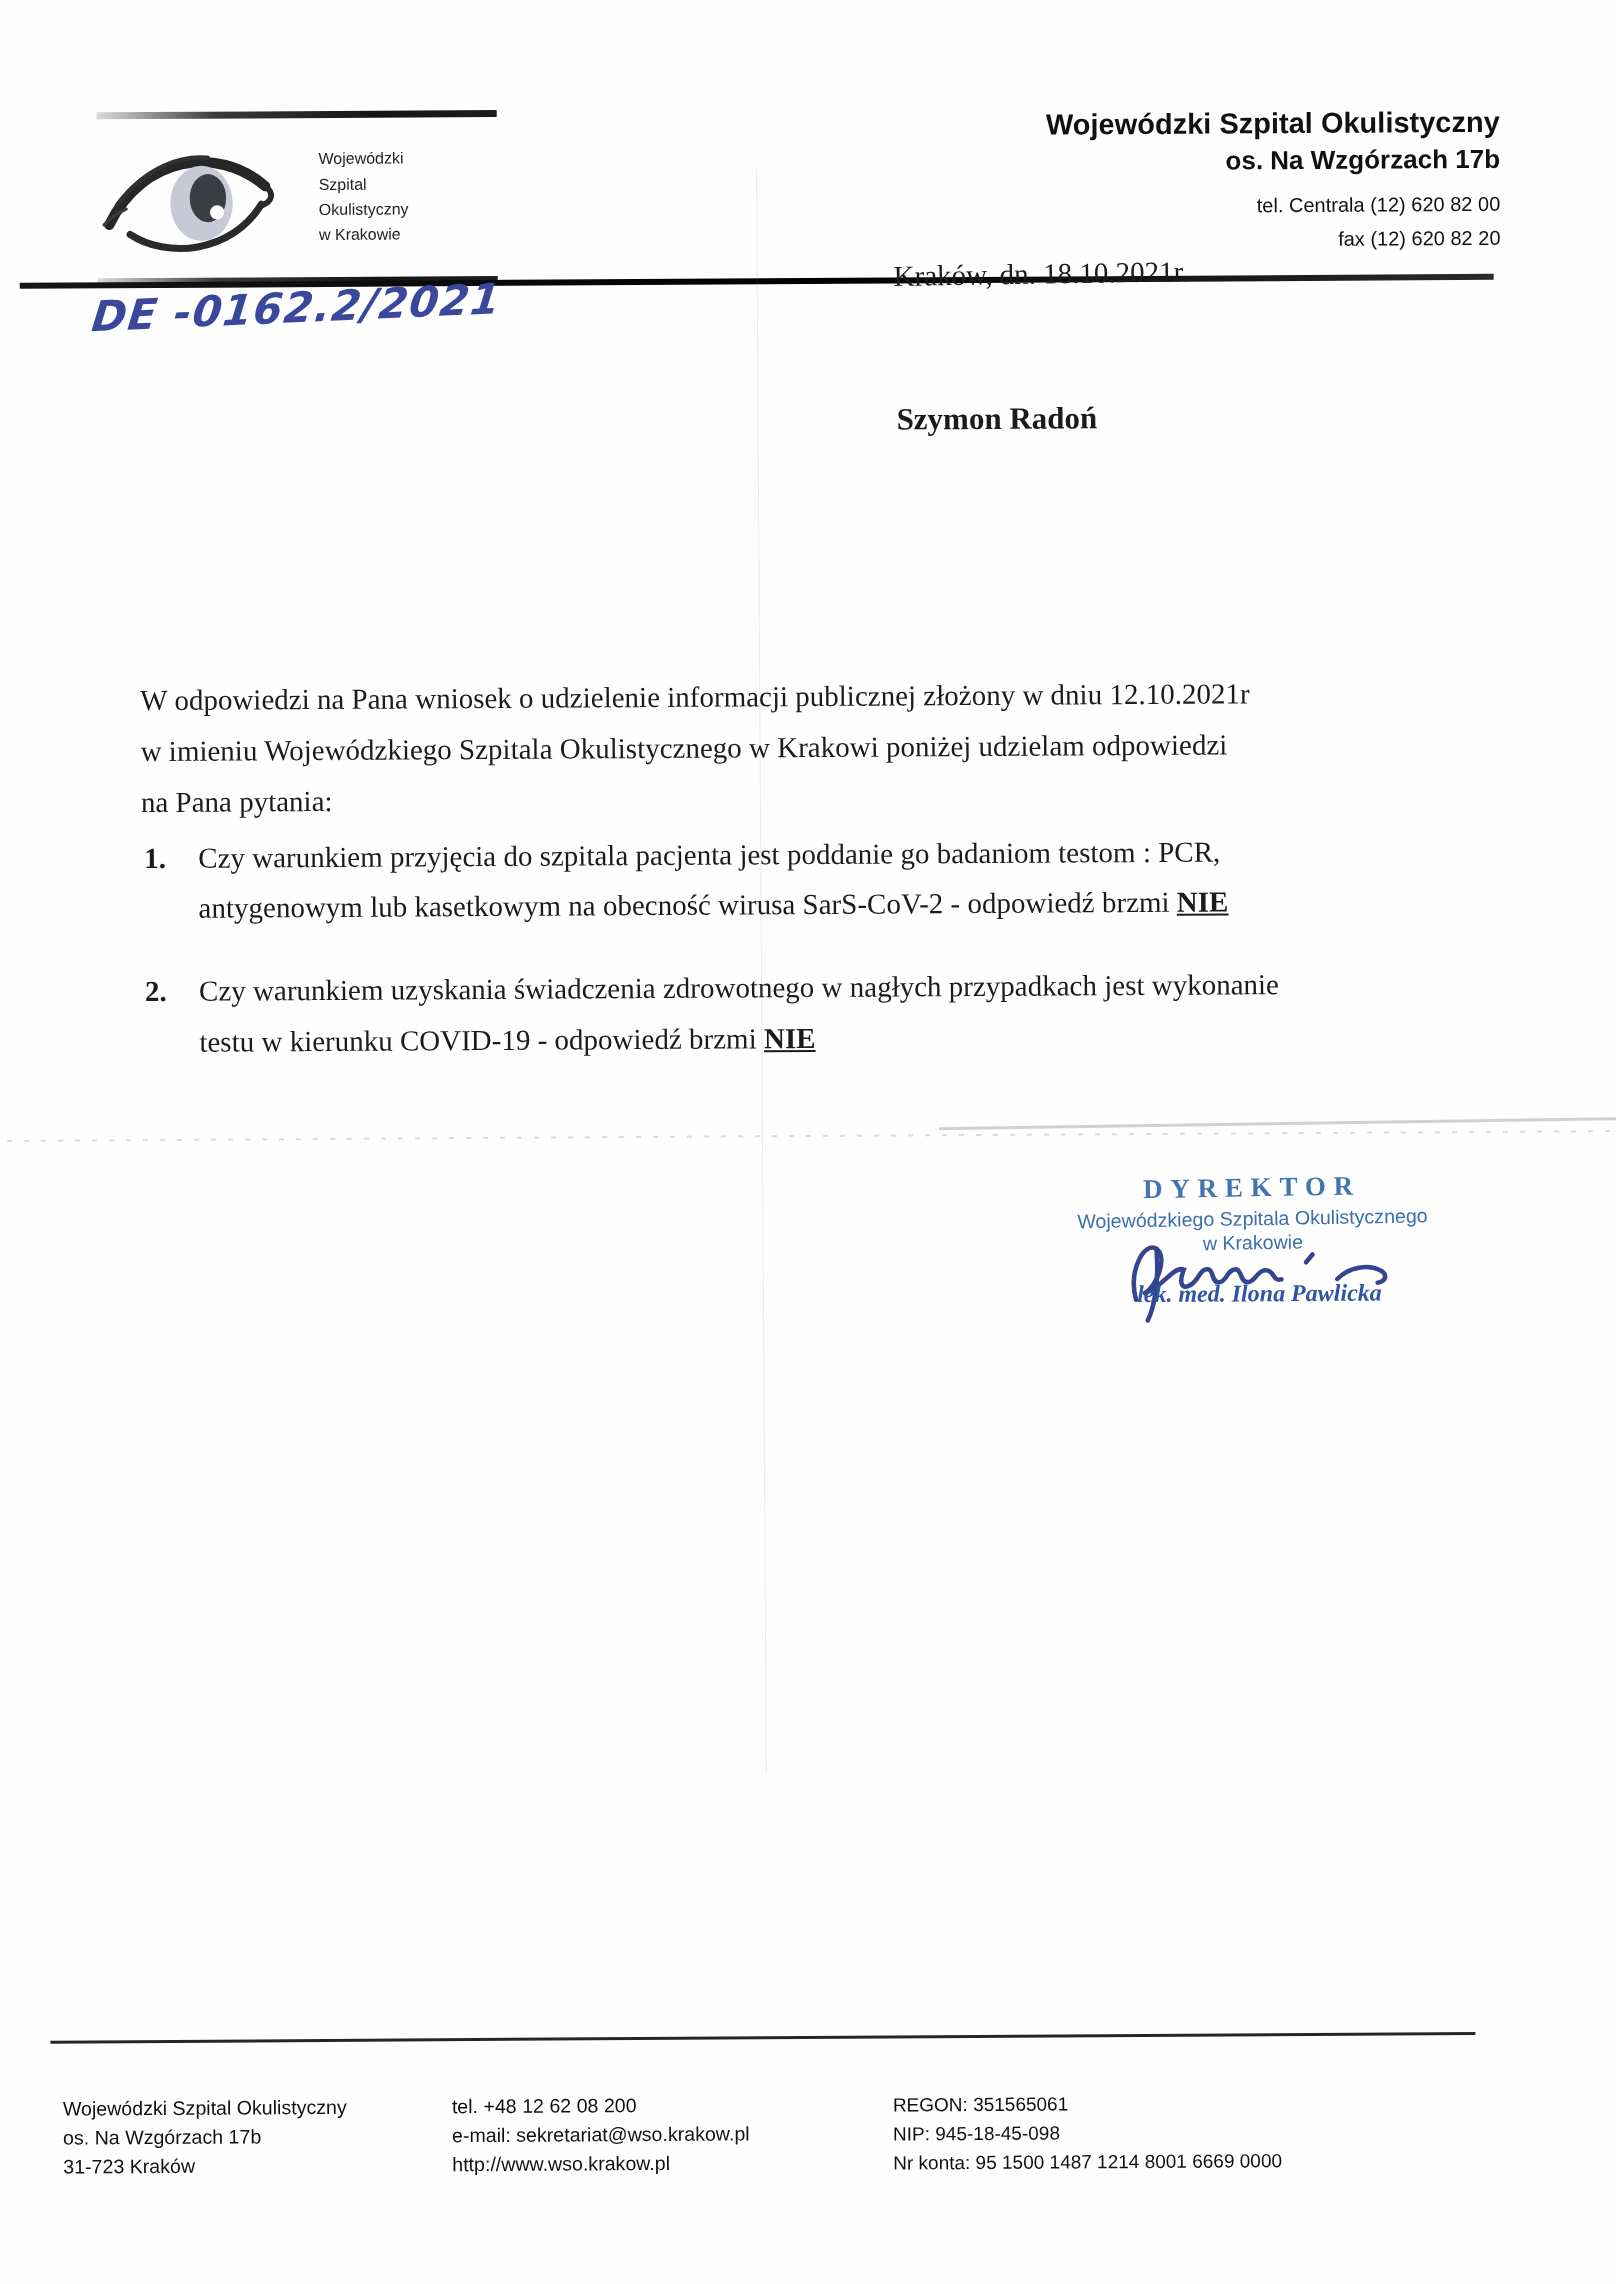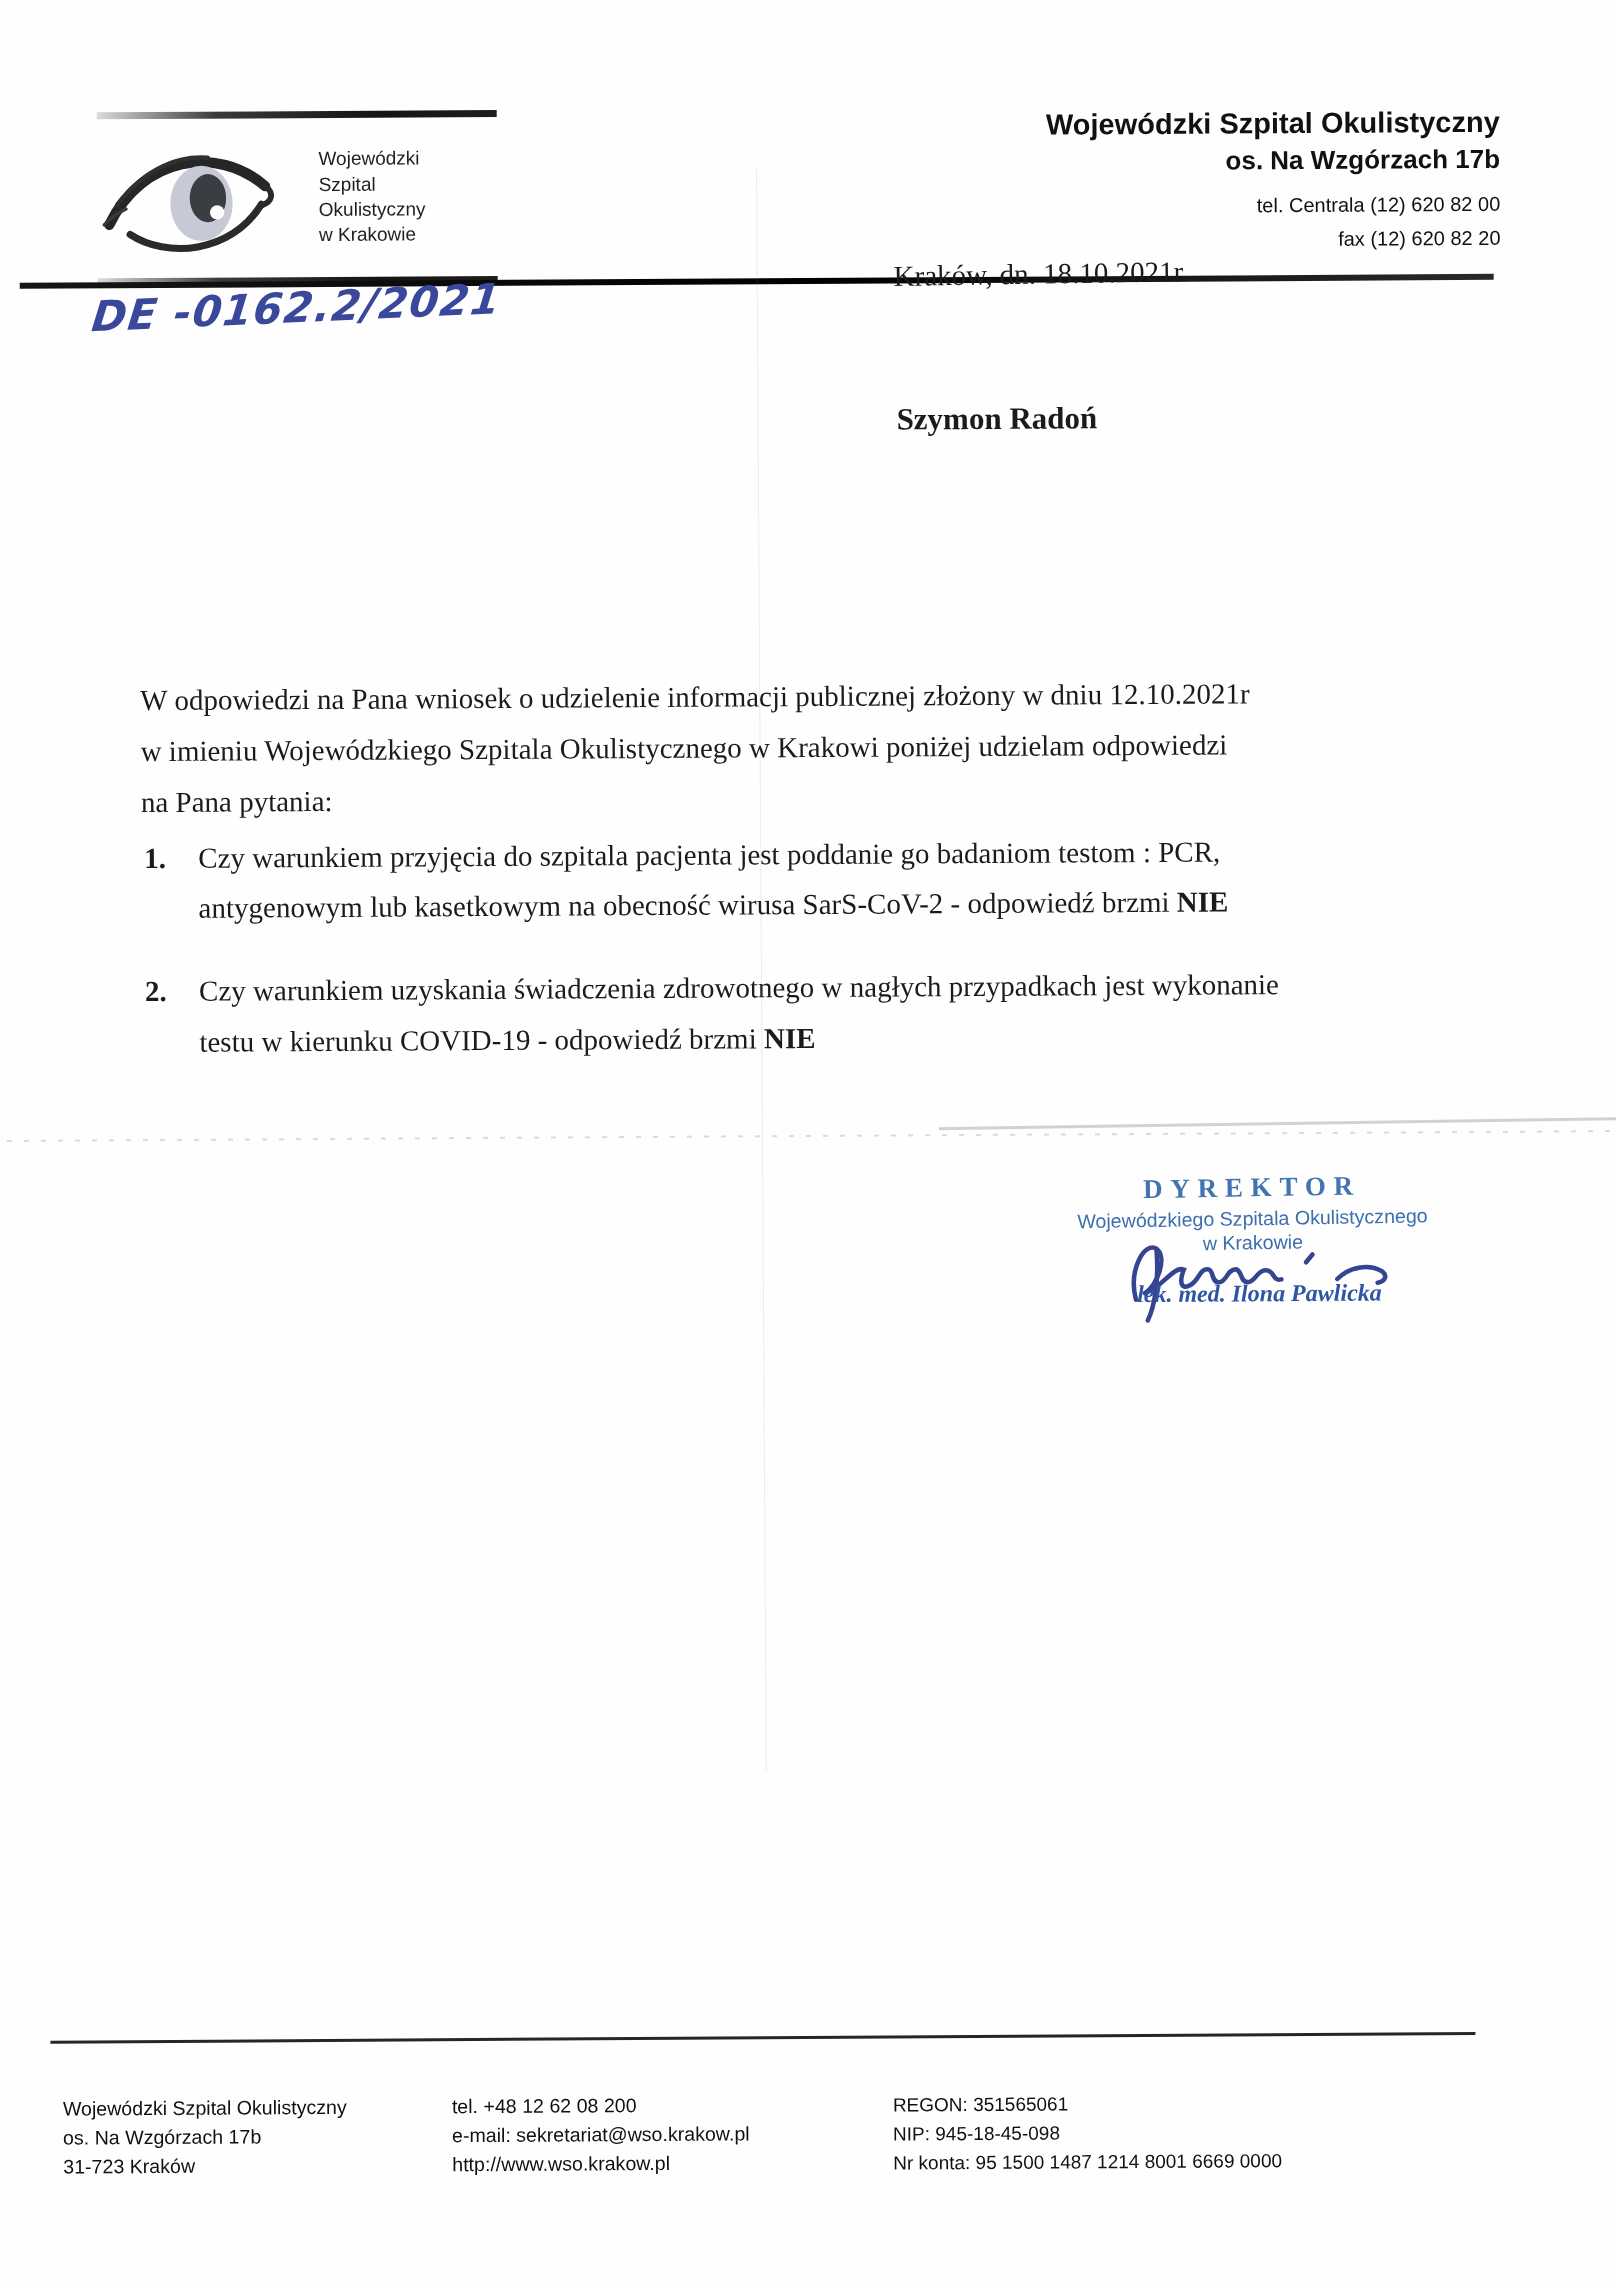--- a/index.html
+++ b/index.html
@@ -7,21 +7,21 @@
         font-family:"Liberation Serif",serif;color:#1b1b1b;}
   .tilt{position:absolute;left:0;top:0;width:100%;height:100%;transform:rotate(-0.35deg);transform-origin:50% 0;}
   .abs{position:absolute;}
   .sans{font-family:"Liberation Sans",sans-serif;}
   .serif{font-family:"Liberation Serif",serif;}
 
   
   .logo-block{left:96px;top:108px;width:400px;}
   .logo-bar{height:6.5px;background:linear-gradient(90deg,rgba(60,60,60,.18),#3a3a3a 30%,#141414 70%,#1d1d1d);}
   .logo-mid{display:flex;align-items:center;height:159px;}
-  .logo-text{margin-left:6.5px;font-size:19px;line-height:25.4px;color:#1f1f1f;}
+  .logo-text{margin-left:6.5px;font-size:16px;line-height:25.4px;color:#1f1f1f;}
 
   
   .hdr-right{left:847px;top:110px;width:652px;text-align:right;color:#111;}
   .hdr-name{font-size:29px;font-weight:bold;}
   .hdr-addr{font-size:26px;font-weight:bold;margin-top:5.2px;}
   .hdr-tel{font-size:20px;margin-top:18px;}
   .hdr-fax{font-size:20px;margin-top:10.4px;}
 
   .main-rule{left:18px;top:278px;width:1474px;height:5.9px;
              background:linear-gradient(90deg,#161616,#000 55%,#2a2a2a);}
@@ -29,21 +29,21 @@
   .refnum{left:90px;top:280px;font-family:"DejaVu Sans",sans-serif;font-style:italic;font-weight:bold;
           font-size:42px;letter-spacing:1.3px;color:#3a489b;transform:rotate(-2.2deg) skewX(-9deg);}
 
   .dateline{left:892px;top:259px;font-size:29px;transform:rotate(-0.6deg);}
   .recipient{left:894px;top:402px;font-size:31px;font-weight:bold;}
 
   .intro{left:136px;top:671px;width:1356px;font-size:29px;line-height:51px;}
 
   .q-num{font-size:29px;font-weight:bold;}
   .q-line{font-size:29px;}
-  .q-line b{font-weight:bold;}
+  .q-line b{font-weight:bold;text-decoration:underline;}
 
   
   .crease-h{left:0;top:1135px;width:1617px;height:2px;opacity:.45;
             background:repeating-linear-gradient(90deg,rgba(110,110,110,.55) 0 4.6px,transparent 4.6px 17px);}
   .crease-h2{left:932px;top:1125px;width:684px;height:2.6px;background:rgba(95,95,95,.28);transform:rotate(-0.5deg);}
   .fold-v{left:755px;top:169px;width:1.3px;height:1604px;background:rgba(150,150,150,.18);}
 
   
   .stamp{left:1043px;top:1175px;width:404px;text-align:center;transform:rotate(-0.6deg);}
   .stamp-title{font-size:27px;font-weight:bold;letter-spacing:7.8px;color:#4273b3;font-family:"Liberation Serif",serif;}

